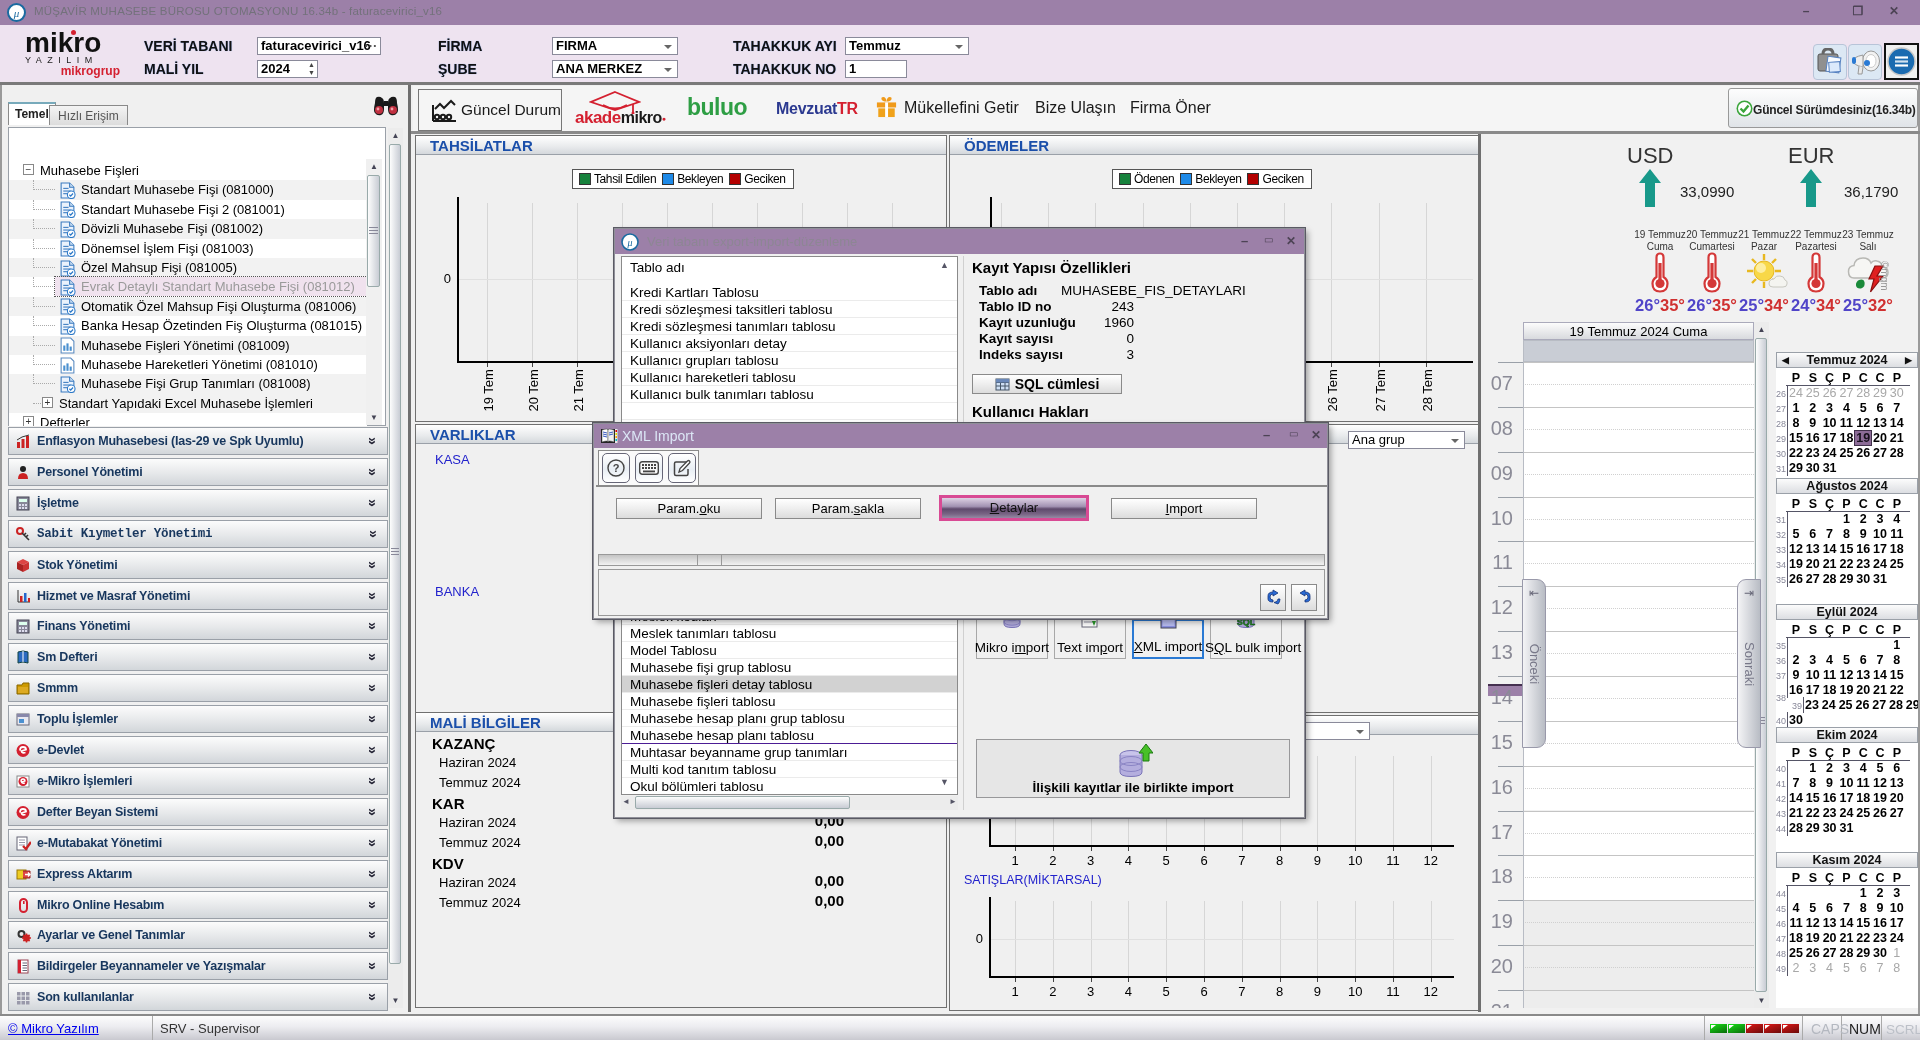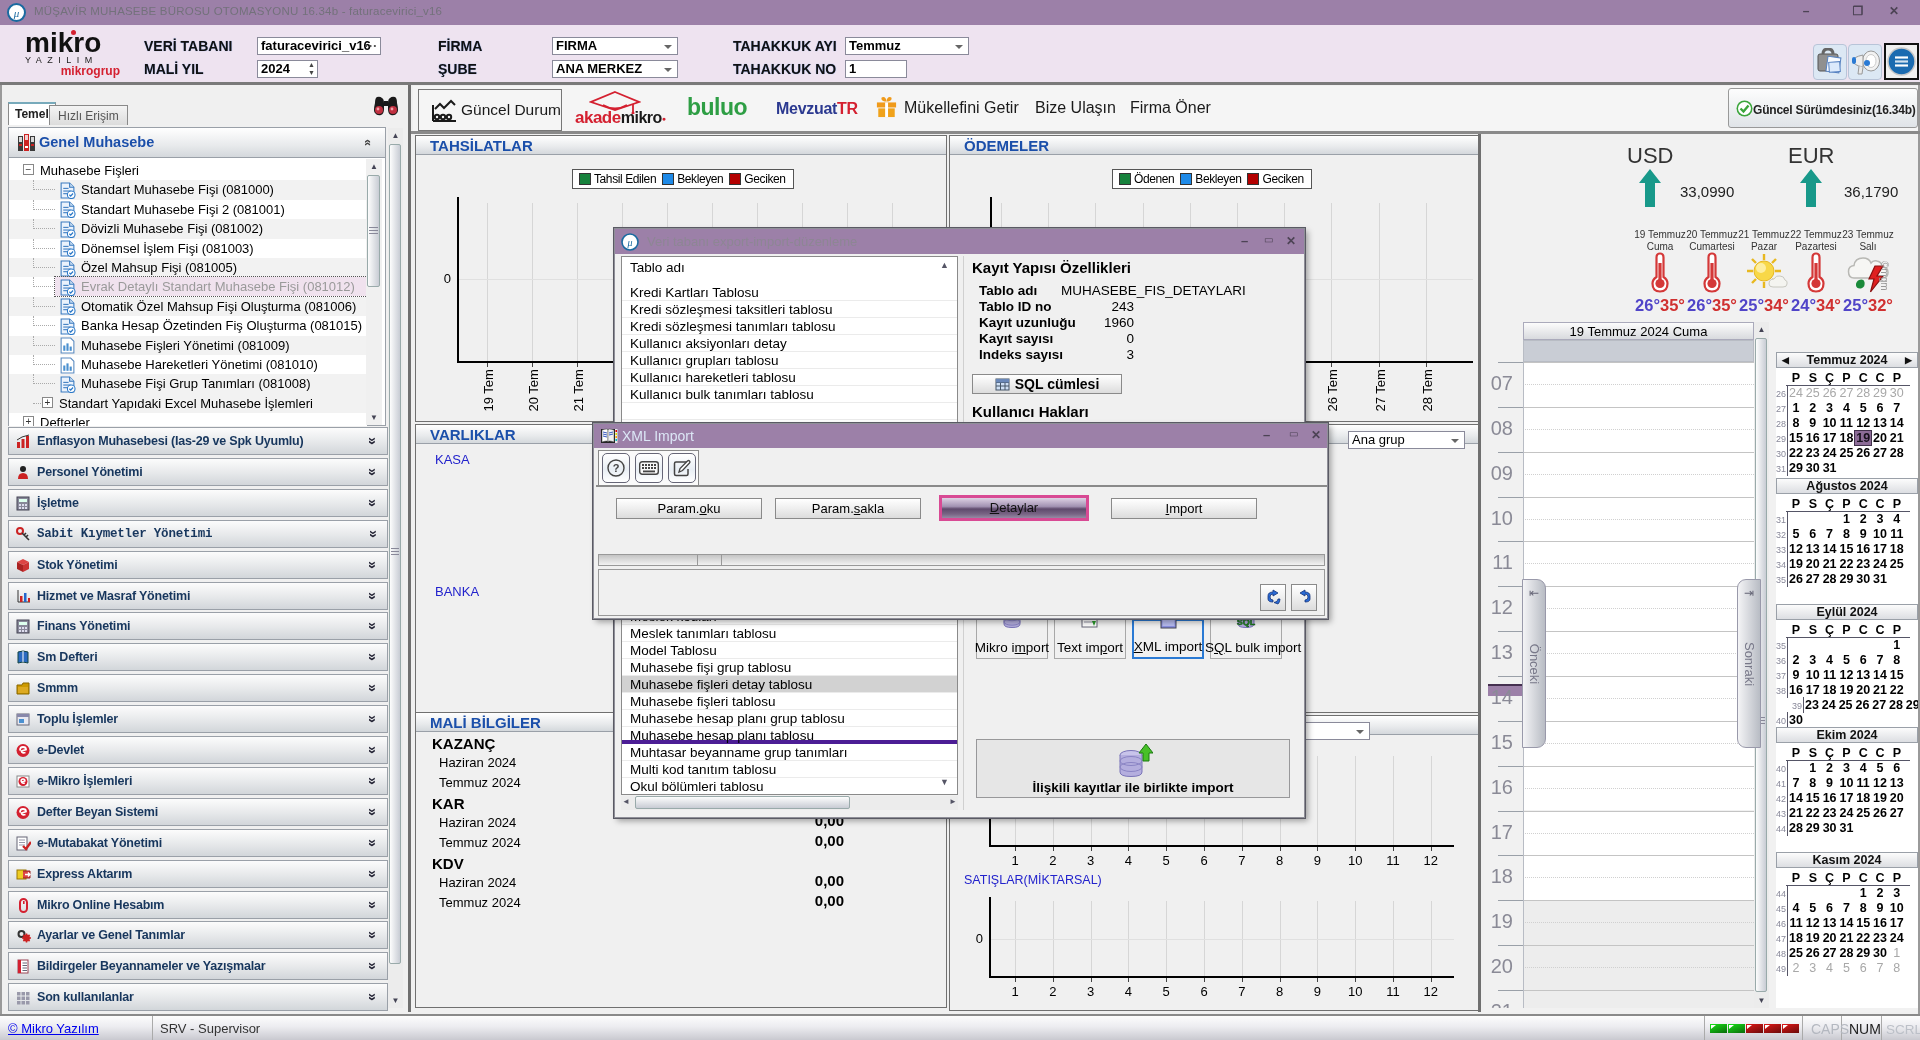--- a/index.html
+++ b/index.html
@@ -169,35 +169,20 @@
       <path d="M3 8 Q1 16 3 18 Q5 21 9 20 Q12 19 12 14 L12 8 Q12 4 10 3 Q8 1 5 2 Q3 3 3 8 Z" fill="#1a1a1a"></path>
       <path d="M25 8 Q27 16 25 18 Q23 21 19 20 Q16 19 16 14 L16 8 Q16 4 18 3 Q20 1 23 2 Q25 3 25 8 Z" fill="#1a1a1a"></path>
       <rect x="12" y="6" width="4" height="5" fill="#1a1a1a"></rect>
       <circle cx="7" cy="15" r="4" fill="#c03040"></circle>
       <circle cx="21" cy="15" r="4" fill="#c03040"></circle>
       <circle cx="6" cy="14" r="1.4" fill="#f0a0a8"></circle>
       <circle cx="20" cy="14" r="1.4" fill="#f0a0a8"></circle>
     </svg>
 
  <div class="abs" style="left:8px;top:45px;width:378px;height:299px;border:1px solid #9aa0a8;background:#fff;">
-  <div class="abs phead" style="left:0;top:0;width:376px;height:30px;line-height:29px;font-size:14.5px;">
-    <svg class="abs" style="left:9px;top:6px" width="18" height="17" viewBox="0 0 18 17">
-          <rect x="0" y="2" width="5" height="15" fill="#3a3a3a"></rect>
-          <rect x="1" y="3" width="3" height="5" fill="#d8d8d8"></rect>
-          <rect x="1" y="10" width="3" height="2" fill="#cc2222"></rect>
-          <rect x="6" y="0" width="5" height="17" fill="#cc2222"></rect>
-          <rect x="7" y="1" width="3" height="5" fill="#f0d0d0"></rect>
-          <rect x="7" y="12" width="3" height="2" fill="#fff"></rect>
-          <rect x="12" y="2" width="5" height="15" fill="#3a3a3a"></rect>
-          <rect x="13" y="3" width="3" height="5" fill="#d8d8d8"></rect>
-          <rect x="13" y="10" width="3" height="2" fill="#cc2222"></rect>
-        </svg>
-    <span style="margin-left:16px;">Genel Muhasebe</span>
-    <span style="position:absolute;right:14px;top:0;color:#444;font-size:12px;transform:rotate(90deg);">«</span>
-  </div>
   <div class="abs" id="tree" style="left:0;top:31px;width:358px;height:267px;background:#fff;overflow:hidden;">
         <div style="position:absolute;left:24px;top:12px;height:254.2px;border-left:1px dotted #aaa;"></div>
         <div class="trow" style="top:2px;background:#fff;">
           <span style="position:absolute;left:14px;top:3px;width:11px;height:11px;border:1px solid #888;background:#fff;font-size:10px;line-height:9px;text-align:center;color:#333;">−</span>
           <span style="position:absolute;left:31px;top:2px;">Muhasebe Fişleri</span>
         </div>
         <div class="trow" style="top:21.4px;background:#f2f2f2;">
           <span style="position:absolute;left:24px;top:0px;height:10px;border-left:1px dotted #aaa;"></span>
           <span style="position:absolute;left:24px;top:9px;width:22px;border-top:1px dotted #aaa;"></span>
           <svg class="ticon" style="left:50px;top:1.5px;width:17px;height:17px;" viewBox="0 0 16 16">
@@ -880,21 +865,21 @@
       </div>
       <div style="position:absolute;left:0;top:419.15000000000003px;width:335px;height:17px;border-bottom:1px solid #ebebeb;background:#d2d2d2;">
         <span style="position:absolute;left:8px;top:1px;font-size:13.5px;white-space:nowrap;">Muhasebe fişleri detay tablosu</span>
       </div>
       <div style="position:absolute;left:0;top:436.20000000000005px;width:335px;height:17px;border-bottom:1px solid #ebebeb;">
         <span style="position:absolute;left:8px;top:1px;font-size:13.5px;white-space:nowrap;">Muhasebe fişleri tablosu</span>
       </div>
       <div style="position:absolute;left:0;top:453.25px;width:335px;height:17px;border-bottom:1px solid #ebebeb;">
         <span style="position:absolute;left:8px;top:1px;font-size:13.5px;white-space:nowrap;">Muhasebe hesap planı grup tablosu</span>
       </div>
-      <div style="position:absolute;left:0;top:470.3px;width:335px;height:17px;border-bottom:4px solid #4c1d95;">
+      <div style="position:absolute;left:0;top:470.3px;width:335px;height:17px;border-bottom:1px solid #4c1d95;">
         <span style="position:absolute;left:8px;top:1px;font-size:13.5px;white-space:nowrap;">Muhasebe hesap planı tablosu</span>
       </div>
       <div style="position:absolute;left:0;top:487.35px;width:335px;height:17px;border-bottom:1px solid #ebebeb;">
         <span style="position:absolute;left:8px;top:1px;font-size:13.5px;white-space:nowrap;">Muhtasar beyanname grup tanımları</span>
       </div>
       <div style="position:absolute;left:0;top:504.4000000000001px;width:335px;height:17px;border-bottom:1px solid #ebebeb;">
         <span style="position:absolute;left:8px;top:1px;font-size:13.5px;white-space:nowrap;">Multi kod tanıtım tablosu</span>
       </div>
       <div style="position:absolute;left:0;top:521.45px;width:335px;height:17px;border-bottom:1px solid #ebebeb;">
         <span style="position:absolute;left:8px;top:1px;font-size:13.5px;white-space:nowrap;">Okul bölümleri tablosu</span>
@@ -1361,21 +1346,21 @@
         <span style="position:absolute;left:10.5px;top:-1px;height:16px;border-left:1px solid #556;"></span>
         <span style="position:absolute;left:12px;width:16px;text-align:center;font-size:12.5px;font-weight:bold;">9</span>
         <span style="position:absolute;left:28.8px;width:16px;text-align:center;font-size:12.5px;font-weight:bold;">10</span>
         <span style="position:absolute;left:45.6px;width:16px;text-align:center;font-size:12.5px;font-weight:bold;">11</span>
         <span style="position:absolute;left:62.400000000000006px;width:16px;text-align:center;font-size:12.5px;font-weight:bold;">12</span>
         <span style="position:absolute;left:79.2px;width:16px;text-align:center;font-size:12.5px;font-weight:bold;">13</span>
         <span style="position:absolute;left:96px;width:16px;text-align:center;font-size:12.5px;font-weight:bold;">14</span>
         <span style="position:absolute;left:112.80000000000001px;width:16px;text-align:center;font-size:12.5px;font-weight:bold;">15</span>
       </div>
       <div class="abs" style="left:0px;top:331px;width:142px;height:15px;">
-        <span style="position:absolute;left:0px;width:10px;font-size:9px;color:#889;top:3px;">38</span>
+        <span style="position:absolute;left:0px;width:10px;font-size:9px;color:#889;top:10px;">38</span>
         <span style="position:absolute;left:10.5px;top:-1px;height:16px;border-left:1px solid #556;"></span>
         <span style="position:absolute;left:12px;width:16px;text-align:center;font-size:12.5px;font-weight:bold;">16</span>
         <span style="position:absolute;left:28.8px;width:16px;text-align:center;font-size:12.5px;font-weight:bold;">17</span>
         <span style="position:absolute;left:45.6px;width:16px;text-align:center;font-size:12.5px;font-weight:bold;">18</span>
         <span style="position:absolute;left:62.400000000000006px;width:16px;text-align:center;font-size:12.5px;font-weight:bold;">19</span>
         <span style="position:absolute;left:79.2px;width:16px;text-align:center;font-size:12.5px;font-weight:bold;">20</span>
         <span style="position:absolute;left:96px;width:16px;text-align:center;font-size:12.5px;font-weight:bold;">21</span>
         <span style="position:absolute;left:112.80000000000001px;width:16px;text-align:center;font-size:12.5px;font-weight:bold;">22</span>
       </div>
       <div class="abs" style="left:16px;top:346px;width:142px;height:15px;">

